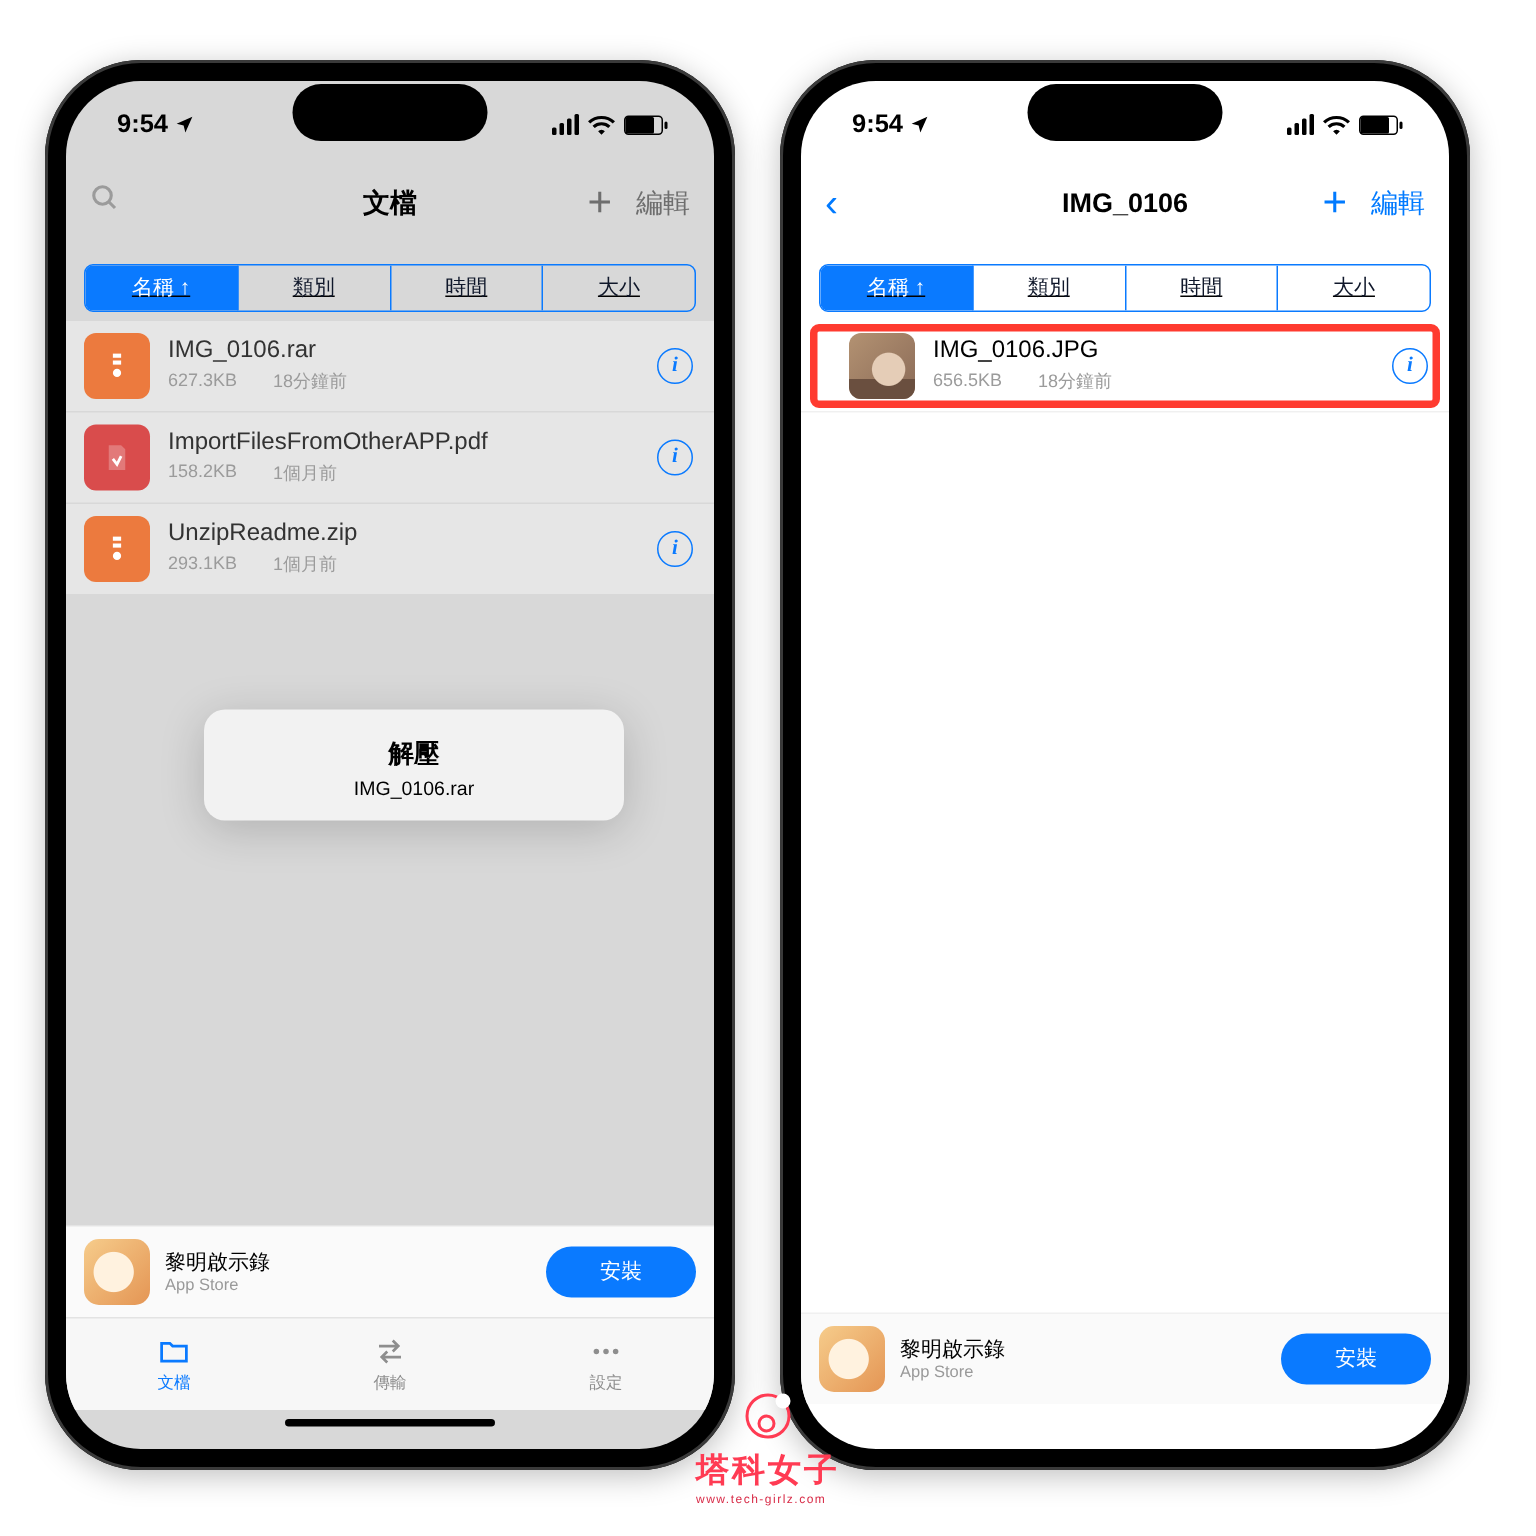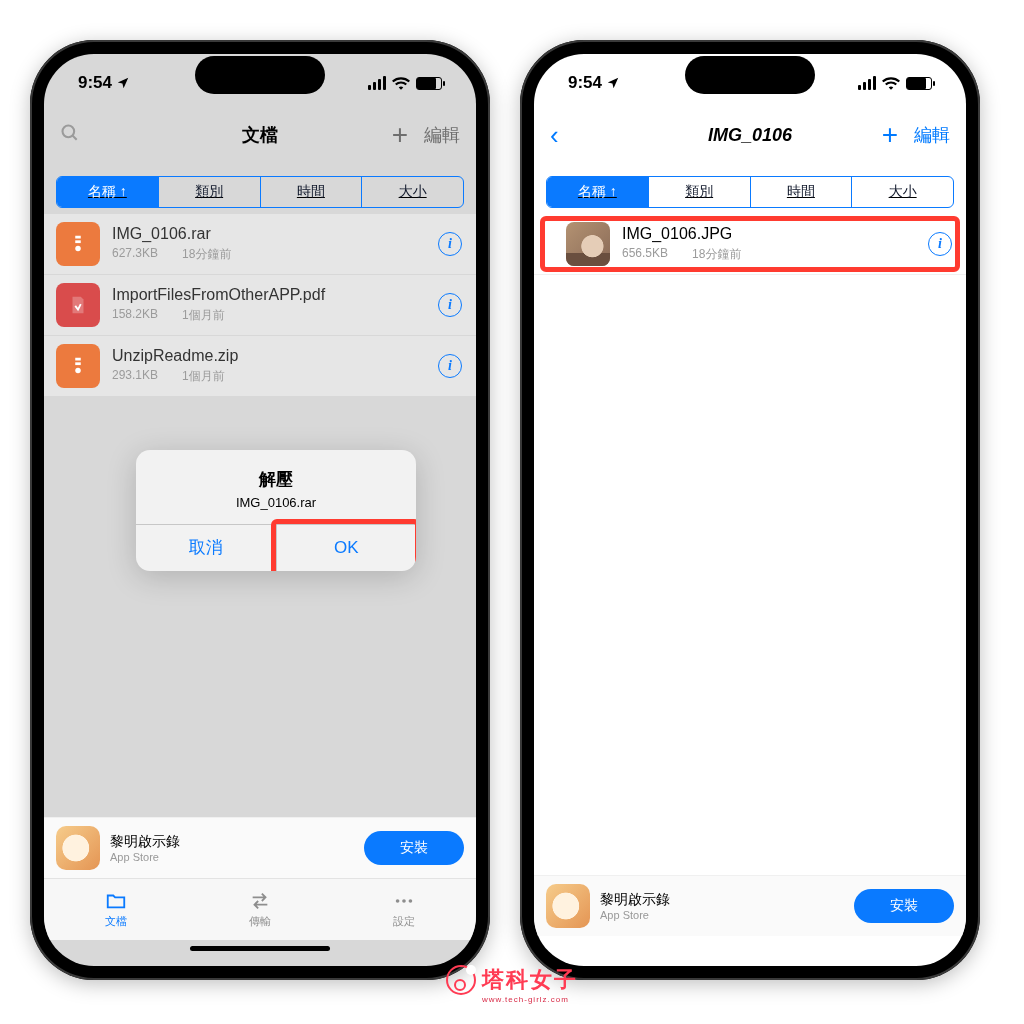--- a/index.html
+++ b/index.html
@@ -51,21 +51,21 @@
   
   .navbar {
     height: 46px; display:flex; align-items:center; justify-content:space-between;
     padding: 0 16px;
   }
   .nav-title { font-size:18px; font-weight:600; position:absolute; left:0; right:0; text-align:center;}
   .nav-left, .nav-right { display:flex; gap:16px; align-items:center; font-size:18px; color:#007aff; z-index:2;}
   .nav-left .chev { font-size:26px; font-weight:300; }
   .nav-left .search-icon { color:#9b9b9b; font-size:20px;}
   .plus-ic { font-size:28px; font-weight:300; line-height:0.6;}
-  .nav-title.light { color:#000;font-style:italic;}
+  .nav-title.light { color:#000;}
   .screen.dimmed-bg .navbar { color:#555;}
   .screen.dimmed-bg .nav-left, .screen.dimmed-bg .nav-right { color:#6e6e6e;}
   .screen.dimmed-bg .nav-title { color:#000;}
   
   .segmented {
     margin: 18px 12px 0 12px; display:flex; border:1px solid #0a7aff; border-radius:6px; overflow:hidden;
     height:32px;
     text-decoration:underline;
   }
   .segmented .seg {
@@ -129,22 +129,22 @@
   .spacer { flex:1; }
   
   .row-highlight { position:relative;padding-left:32px; }
   .row-highlight::after{
     content:""; position:absolute; left:6px; right:6px; top:2px; bottom:2px;
     border:5px solid #ff3b30; border-radius:6px; pointer-events:none;
   }
   
   .watermark {
     position:absolute; bottom:20px; left:50%; transform:translateX(-50%);
-    display:flex; gap:6px; color:#ff3b53; font-weight:700;
-    font-size:22px; letter-spacing:2px;
+    display:flex; align-items:center; gap:6px; color:#ff3b53; font-weight:700;
+    font-size:22px; letter-spacing:2px;flex-direction:column;
   }
   .watermark .wm-sub { display:block; font-size:8px; color:#d82a46; letter-spacing:1px; font-weight:400;}
   .wm-icon { width:30px;height:30px;border:2px solid #ff3b53;border-radius:50%;position:relative;}
   .wm-icon::before{content:"";position:absolute;left:6px;top:12px;width:8px;height:8px;border:2px solid #ff3b53;border-radius:50%;}
   .wm-icon::after{content:"";position:absolute;right:-2px;top:-2px;width:10px;height:10px;background:#fff;border-radius:50%;}
 </style>
 </head>
 <body>
 
 <div class="phone">
@@ -289,27 +289,20 @@
     </div>
     <div class="home-ind">
         <i></i>
       </div>
 
     <div class="alert-wrap">
       <div class="alert">
         <div class="alert-body">
           <div class="alert-title">解壓</div>
           <div class="alert-msg">IMG_0106.rar</div>
-        </div>
-        <div class="alert-actions">
-          <div class="act">取消</div>
-          <div class="act">
-            <span>OK</span>
-            <div class="highlight-box"></div>
-          </div>
         </div>
       </div>
     </div>
 
   </div>
 </div>
 
 <div class="phone">
   <div class="notch"></div>
   <div class="screen">

